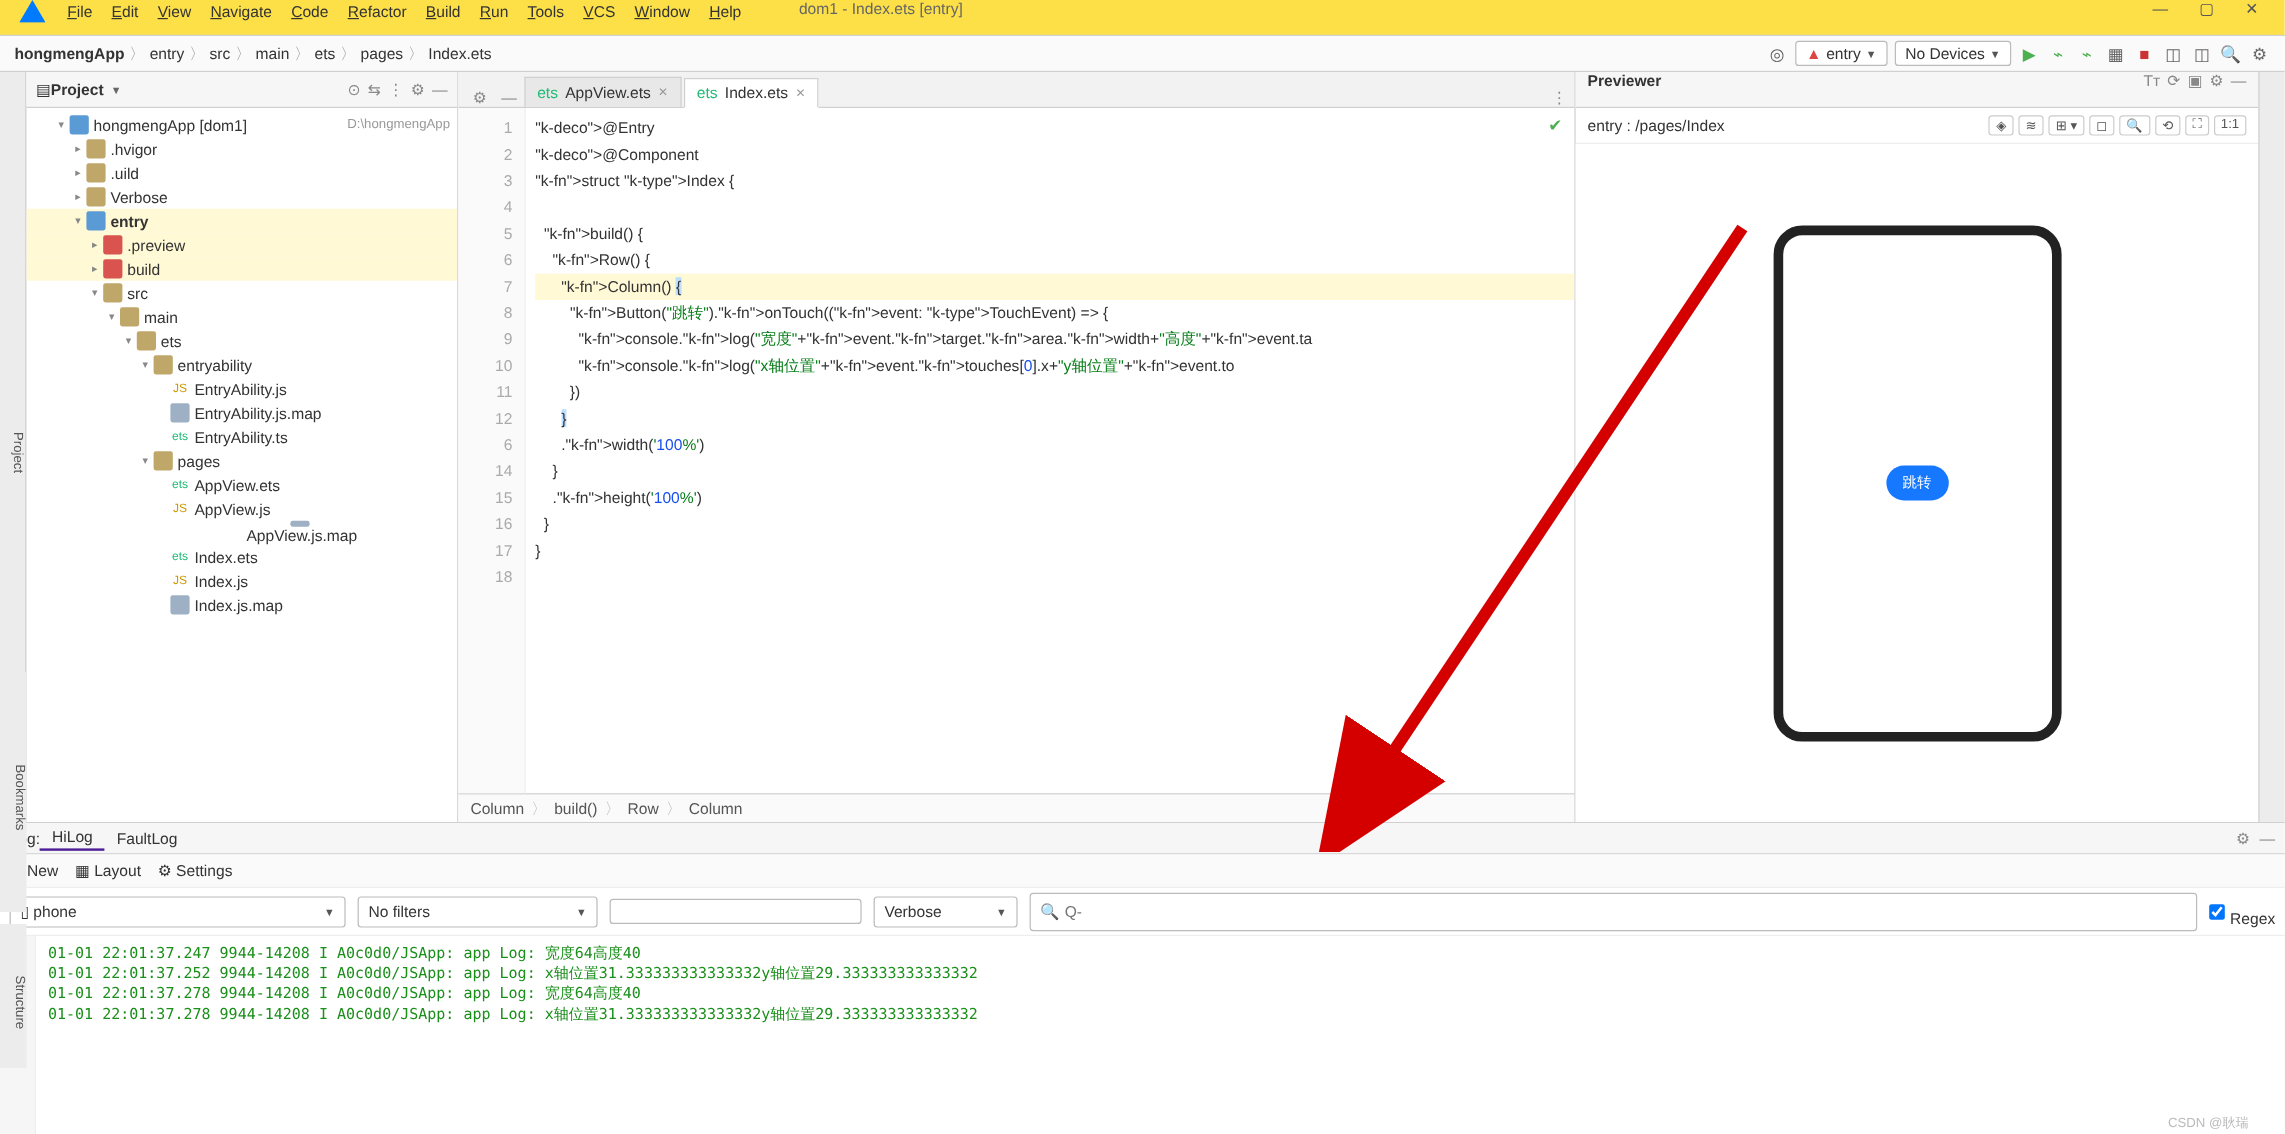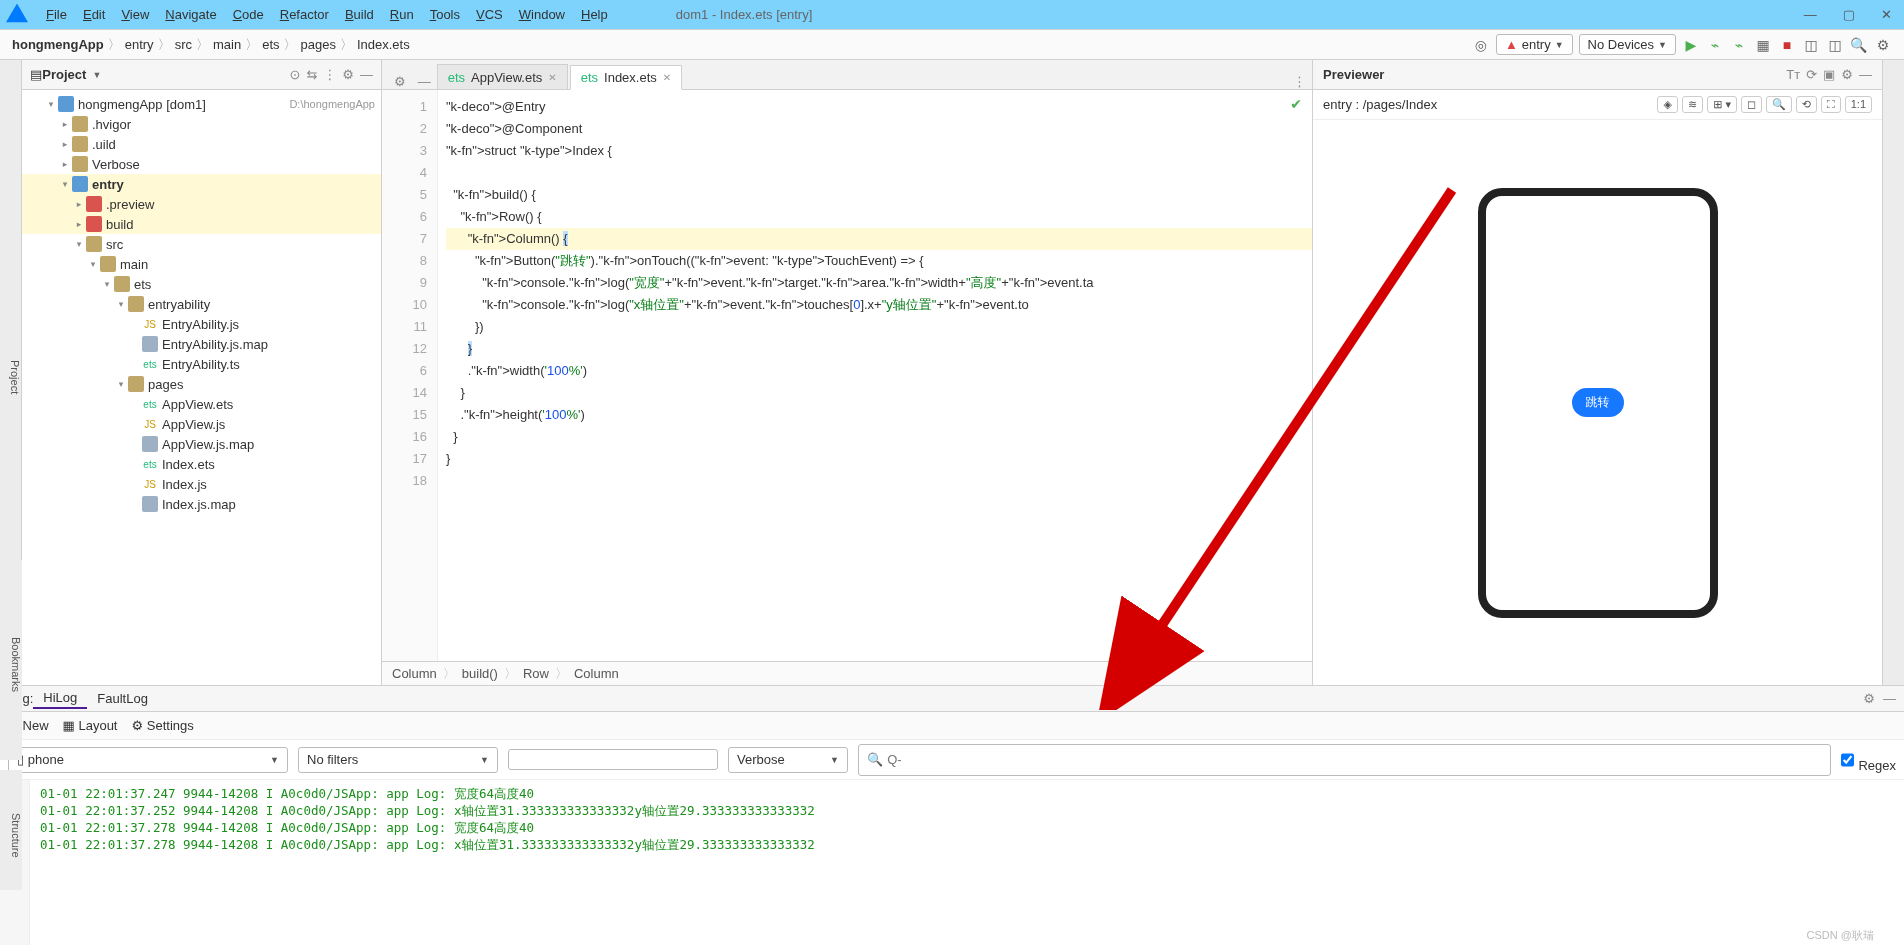--- a/index.html
+++ b/index.html
@@ -1,22 +1,22 @@
 <!DOCTYPE html>
 <html><head>
 <meta charset="utf-8">
 <style>
 *{box-sizing:border-box;margin:0;padding:0;font-family:"Segoe UI",Arial,sans-serif;font-size:13px}
 body{background:#f4f4f4;color:#333;overflow:hidden}
 .root{width:1904px;height:945px;display:flex;flex-direction:column;background:#fff}
-.menubar{height:30px;display:flex;align-items:center;padding:0 6px;border-bottom:1px solid #d0d0d0;background:#7dd3fc}
+.menubar{height:30px;display:flex;padding:0 16px;border-bottom:1px solid #d0d0d0;background:#fde047}
 .logo{width:22px;height:22px;background:#007aff;clip-path:polygon(50% 0,100% 85%,0 85%);margin-right:10px}
 .menubar .mi{padding:2px 8px;cursor:pointer}
 .menubar .mi u{text-decoration:underline}
-.menubar .title{margin-left:60px;color:#666}
+.menubar .title{margin-left:40px;color:#666}
 .menubar .wctrl{margin-left:auto;display:flex;gap:14px;font-size:14px;color:#555}
 .menubar .wctrl span{cursor:pointer;padding:0 6px}
 .navbar{height:30px;display:flex;align-items:center;padding:0 12px;border-bottom:1px solid #d0d0d0;background:#fafafa;font-size:12px}
 .navbar .crumb{color:#333}
 .navbar .sep{margin:0 4px;color:#999}
 .navbar .right{margin-left:auto;display:flex;align-items:center;gap:6px}
 .dd{border:1px solid #bbb;background:#fff;padding:2px 8px;border-radius:3px;display:flex;align-items:center;gap:4px;cursor:pointer;font-size:12px}
 .dd .tri{font-size:9px;color:#555}
 .tbicon{width:18px;height:18px;display:flex;align-items:center;justify-content:center;cursor:pointer;color:#666;font-size:14px}
 .play{color:#4caf50}
@@ -54,21 +54,21 @@
 .code{flex:1;font-family:Consolas,monospace;font-size:13px;padding:6px 0 6px 8px;overflow:hidden;white-space:pre}
 .code div{height:22px;line-height:22px}
 .k-str{color:#067d17}
 .k-num{color:#1750eb}
 .hl-line{background:#fff9d6}
 .hl-br{background:#bcdfff}
 .check{position:absolute;top:6px;right:10px;color:#4caf50;font-size:14px}
 .bcrumb{height:24px;border-top:1px solid #d0d0d0;display:flex;align-items:center;padding:0 10px;font-size:12px;color:#555;background:#fafafa}
 .bcrumb .sep{margin:0 6px;color:#bbb}
 .right-pane{width:570px;border-left:1px solid #d0d0d0;display:flex;flex-direction:column}
-.pv-head{height:30px;display:flex;align-items:center;padding:0 10px;border-bottom:1px solid #d0d0d0;background:#f6f6f6}
+.pv-head{height:30px;display:flex;padding:0 10px;border-bottom:1px solid #d0d0d0;background:#f6f6f6}
 .pv-head .ph-tools{margin-left:auto;display:flex;gap:6px;color:#888}
 .pv-sub{height:30px;display:flex;align-items:center;padding:0 10px;border-bottom:1px solid #eee;font-size:12px}
 .pv-sub .tools{margin-left:auto;display:flex;gap:4px}
 .pv-sub .btn{border:1px solid #ccc;padding:1px 5px;border-radius:3px;cursor:pointer;font-size:11px;color:#555}
 .pv-body{flex:1;background:#fff;display:flex;align-items:center;justify-content:center}
 .phone{width:240px;height:430px;border:8px solid #222;border-radius:24px;background:#fff;display:flex;align-items:center;justify-content:center;position:relative}
 .phone-btn{background:#1677ff;color:#fff;padding:6px 14px;border-radius:16px;font-size:12px}
 .right-gutter{width:22px;background:#ececec;border-left:1px solid #d0d0d0}
 .bottom{height:260px;border-top:1px solid #d0d0d0;display:flex;flex-direction:column}
 .btabs{height:26px;display:flex;align-items:center;padding:0 8px;border-bottom:1px solid #d0d0d0;background:#f6f6f6;font-size:12px}
@@ -241,21 +241,21 @@
           <div class="node" style="padding-left: 106px;">
             <span class="exp"></span>
             <span class="ic ic-ets">ets</span>
             <span class="label">AppView.ets</span>
           </div>
           <div class="node" style="padding-left: 106px;">
             <span class="exp"></span>
             <span class="ic ic-js">JS</span>
             <span class="label">AppView.js</span>
           </div>
-          <div class="node" style="padding-left: 106px;">
+          <div class="node" style="padding-left: 106px; flex-direction: column;">
             <span class="exp"></span>
             <span class="ic ic-file"></span>
             <span class="label">AppView.js.map</span>
           </div>
           <div class="node" style="padding-left: 106px;">
             <span class="exp"></span>
             <span class="ic ic-ets">ets</span>
             <span class="label">Index.ets</span>
           </div>
           <div class="node" style="padding-left: 106px;">

